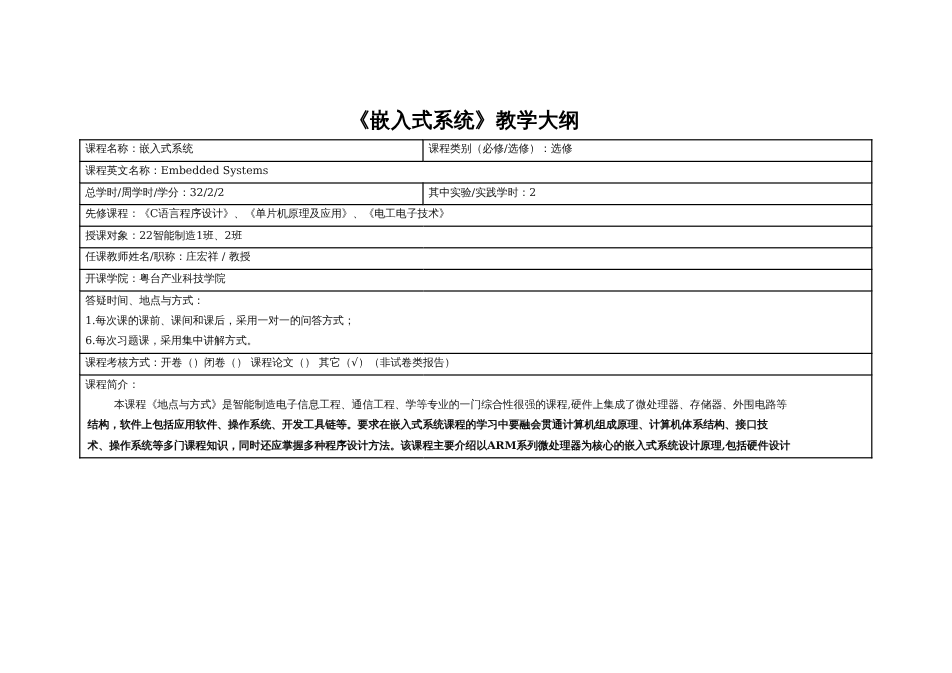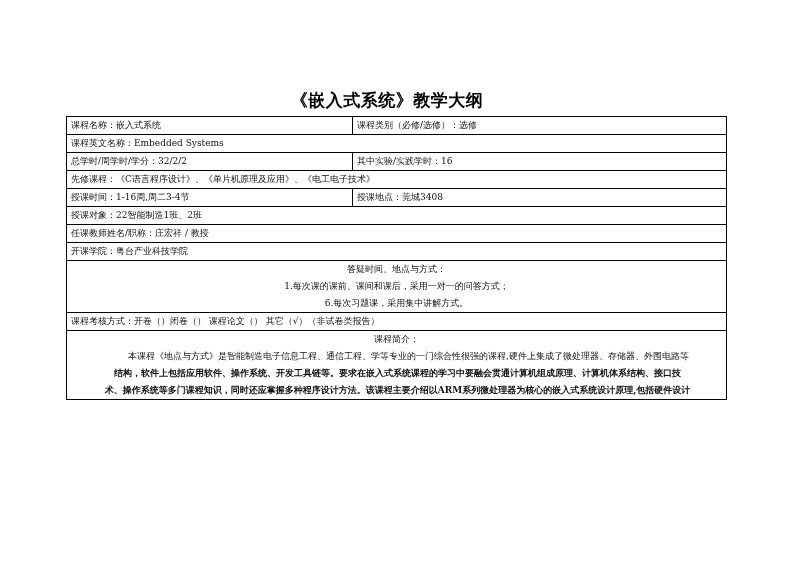--- a/index.html
+++ b/index.html
@@ -5,49 +5,45 @@
   html, body { margin: 0; padding: 0; background: #ffffff; }
   body { width: 793px; height: 561px; position: relative; overflow: hidden;
          font-family: "DejaVu Serif", "Liberation Serif", serif; color: #111; }
   .title { position: absolute; left: 0; width: 774px; top: 89px; text-align: center;
            font-size: 17px; font-weight: bold; letter-spacing: 0.5px; color: #000; }
   table.outline { position: absolute; left: 66px; top: 116px; width: 661px;
                   border-collapse: collapse; table-layout: fixed; }
   table.outline td { border: 1.3px solid #000; padding: 0 4px; font-size: 9px;
                      line-height: 17px; vertical-align: top; white-space: nowrap; overflow: hidden; }
   td.left { width: 277px; }
-  .line { display: block; height: 17px; line-height: 17px; text-align: center; }
+  .line { display: block; height: 17px; line-height: 17px; }
   .indent { padding-left: 24px; }
   .intro .line { white-space: nowrap; }
   .intro .wrap { padding-left: 2px; font-weight: bold; }
 </style>
 </head>
 <body>
 
 <div class="title">《嵌入式系统》教学大纲</div>
 
 <table class="outline">
   <tbody>
       <tr>
     <td class="left">课程名称：嵌入式系统</td>
     <td>课程类别（必修/选修）：选修</td>
   </tr>
   <tr>
     <td colspan="2">课程英文名称：Embedded Systems</td>
   </tr>
   <tr>
     <td class="left">总学时/周学时/学分：32/2/2</td>
-    <td>其中实验/实践学时：16</td>
+    <td>其中实验/实践学时：2</td>
   </tr>
   <tr>
     <td colspan="2">先修课程：《C语言程序设计》、《单片机原理及应用》、《电工电子技术》</td>
-  </tr>
-  <tr>
-    <td class="left">授课时间：1-16周,周二3-4节</td>
-    <td>授课地点：莞城3408</td>
   </tr>
   <tr>
     <td colspan="2">授课对象：22智能制造1班、2班</td>
   </tr>
   <tr>
     <td colspan="2">任课教师姓名/职称：庄宏祥 / 教授</td>
   </tr>
   <tr>
     <td colspan="2">开课学院：粤台产业科技学院</td>
   </tr>

